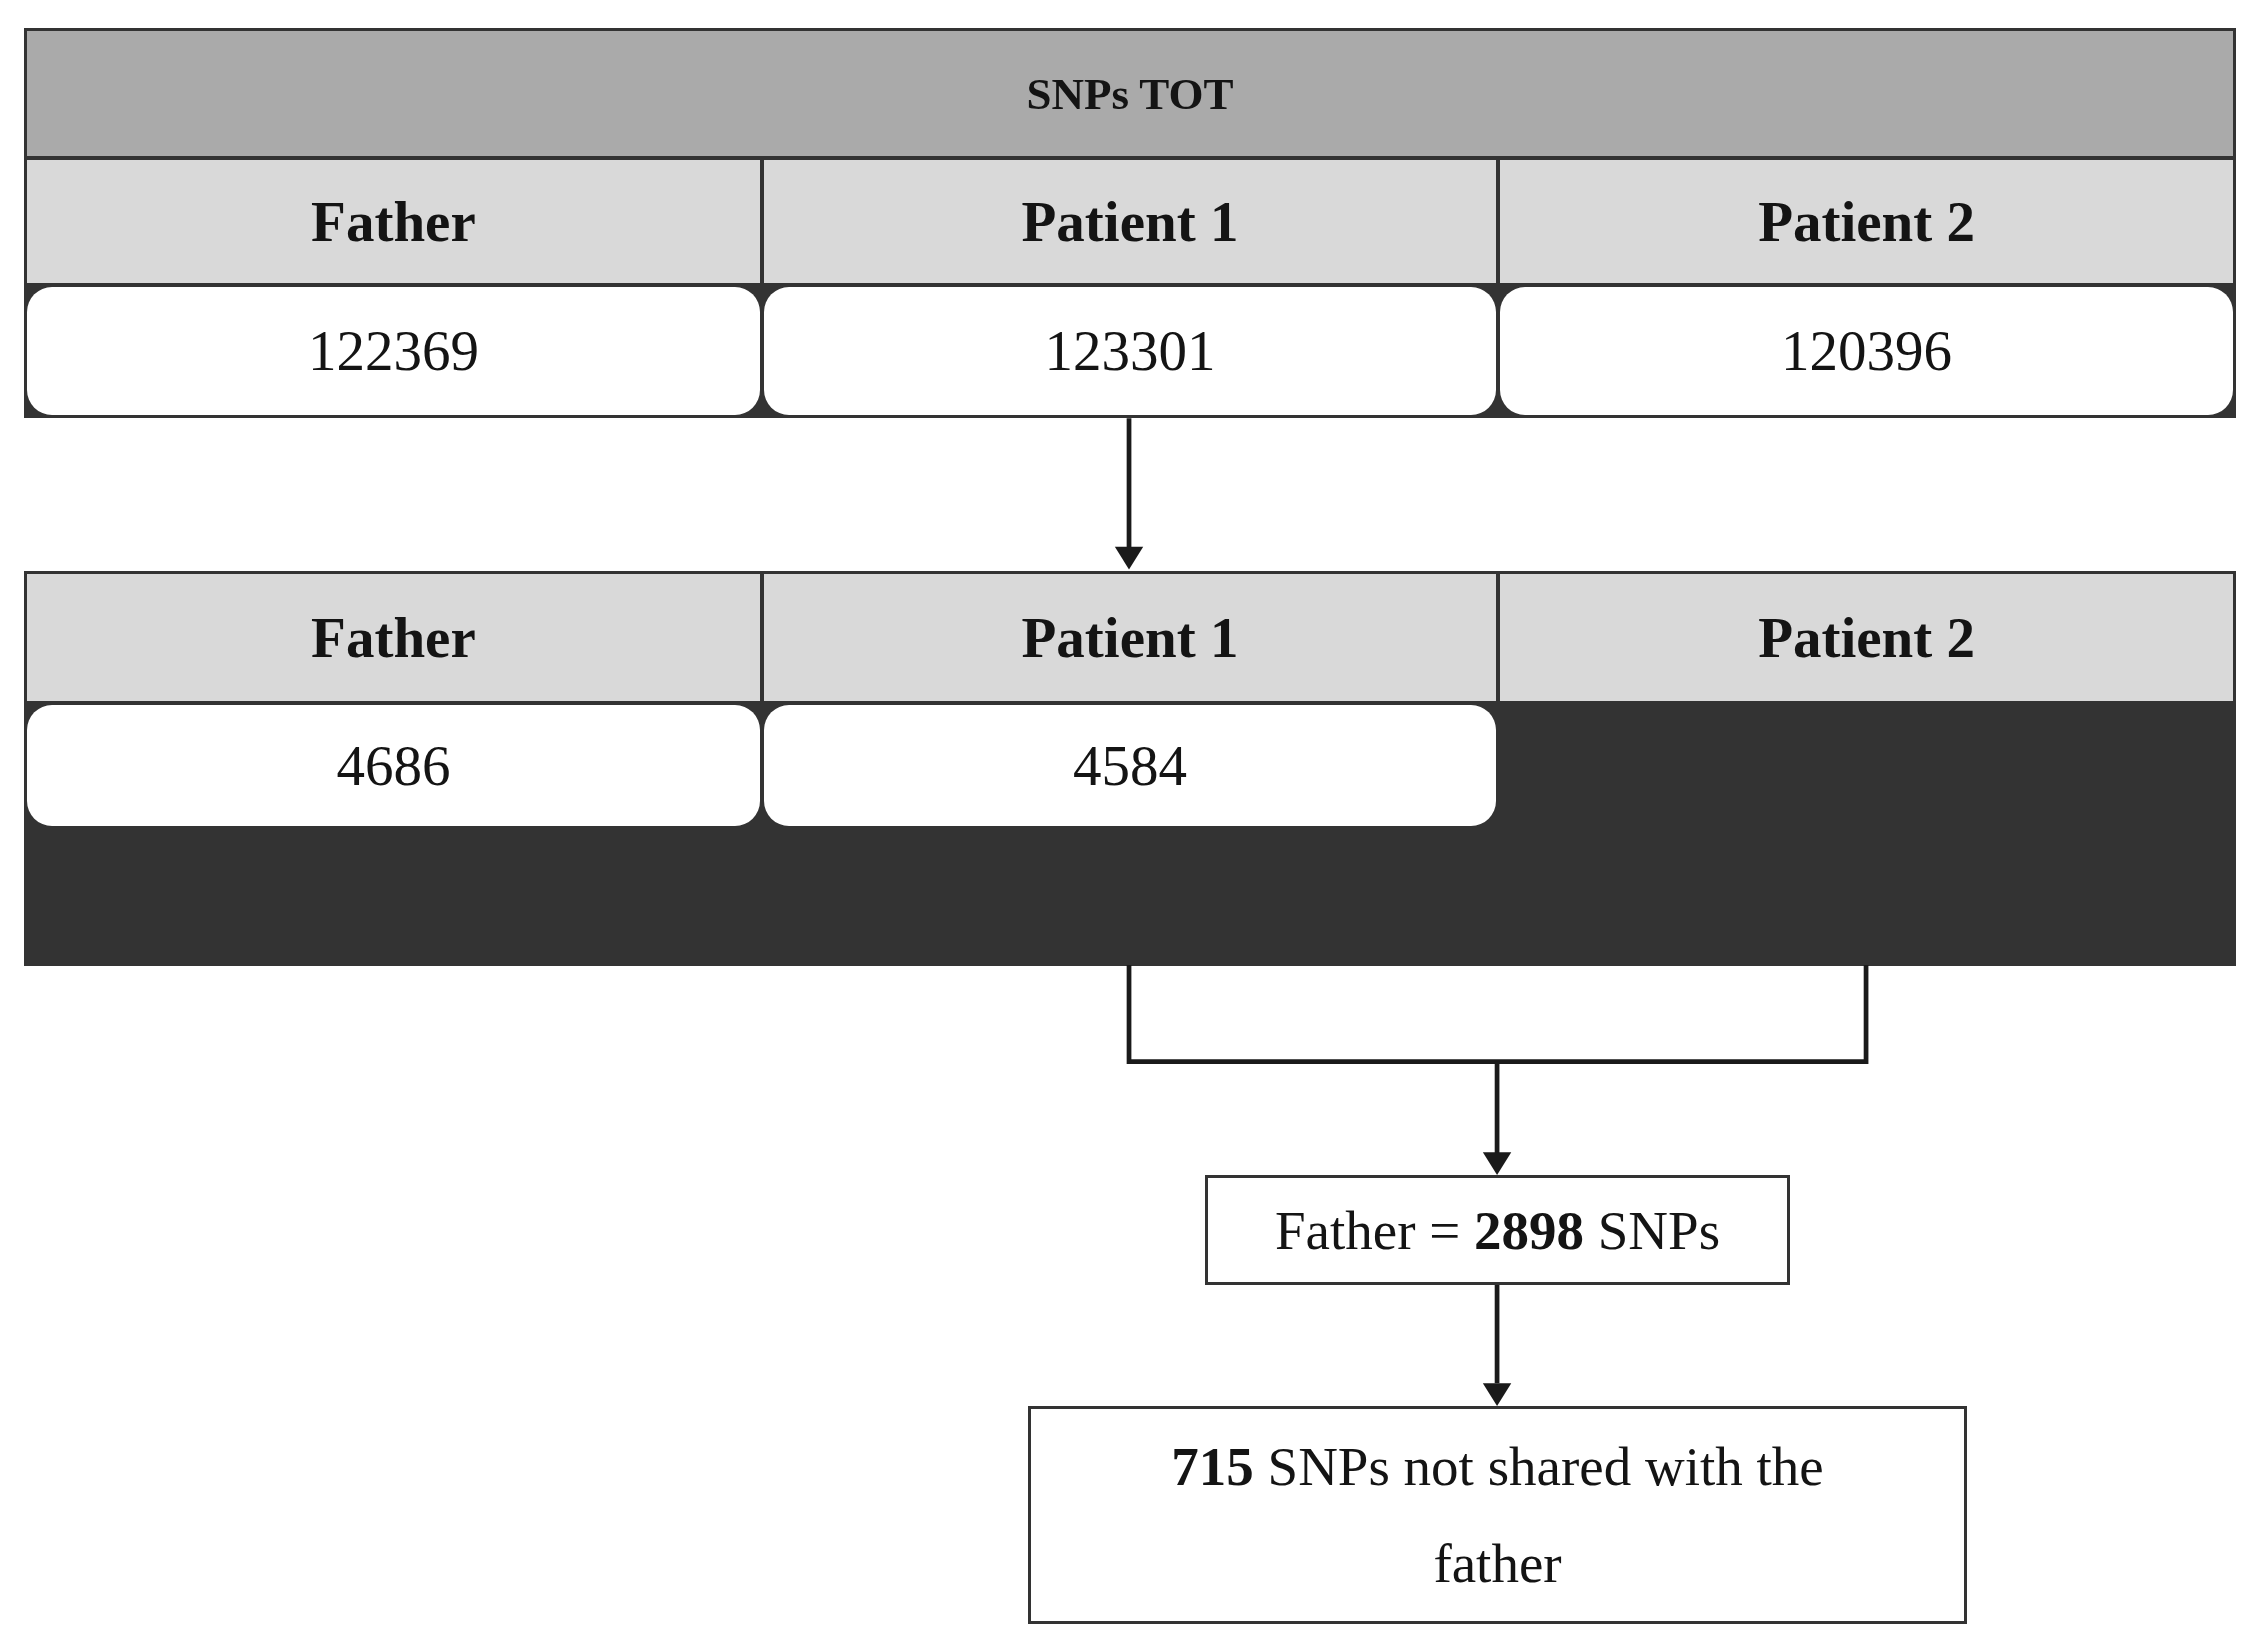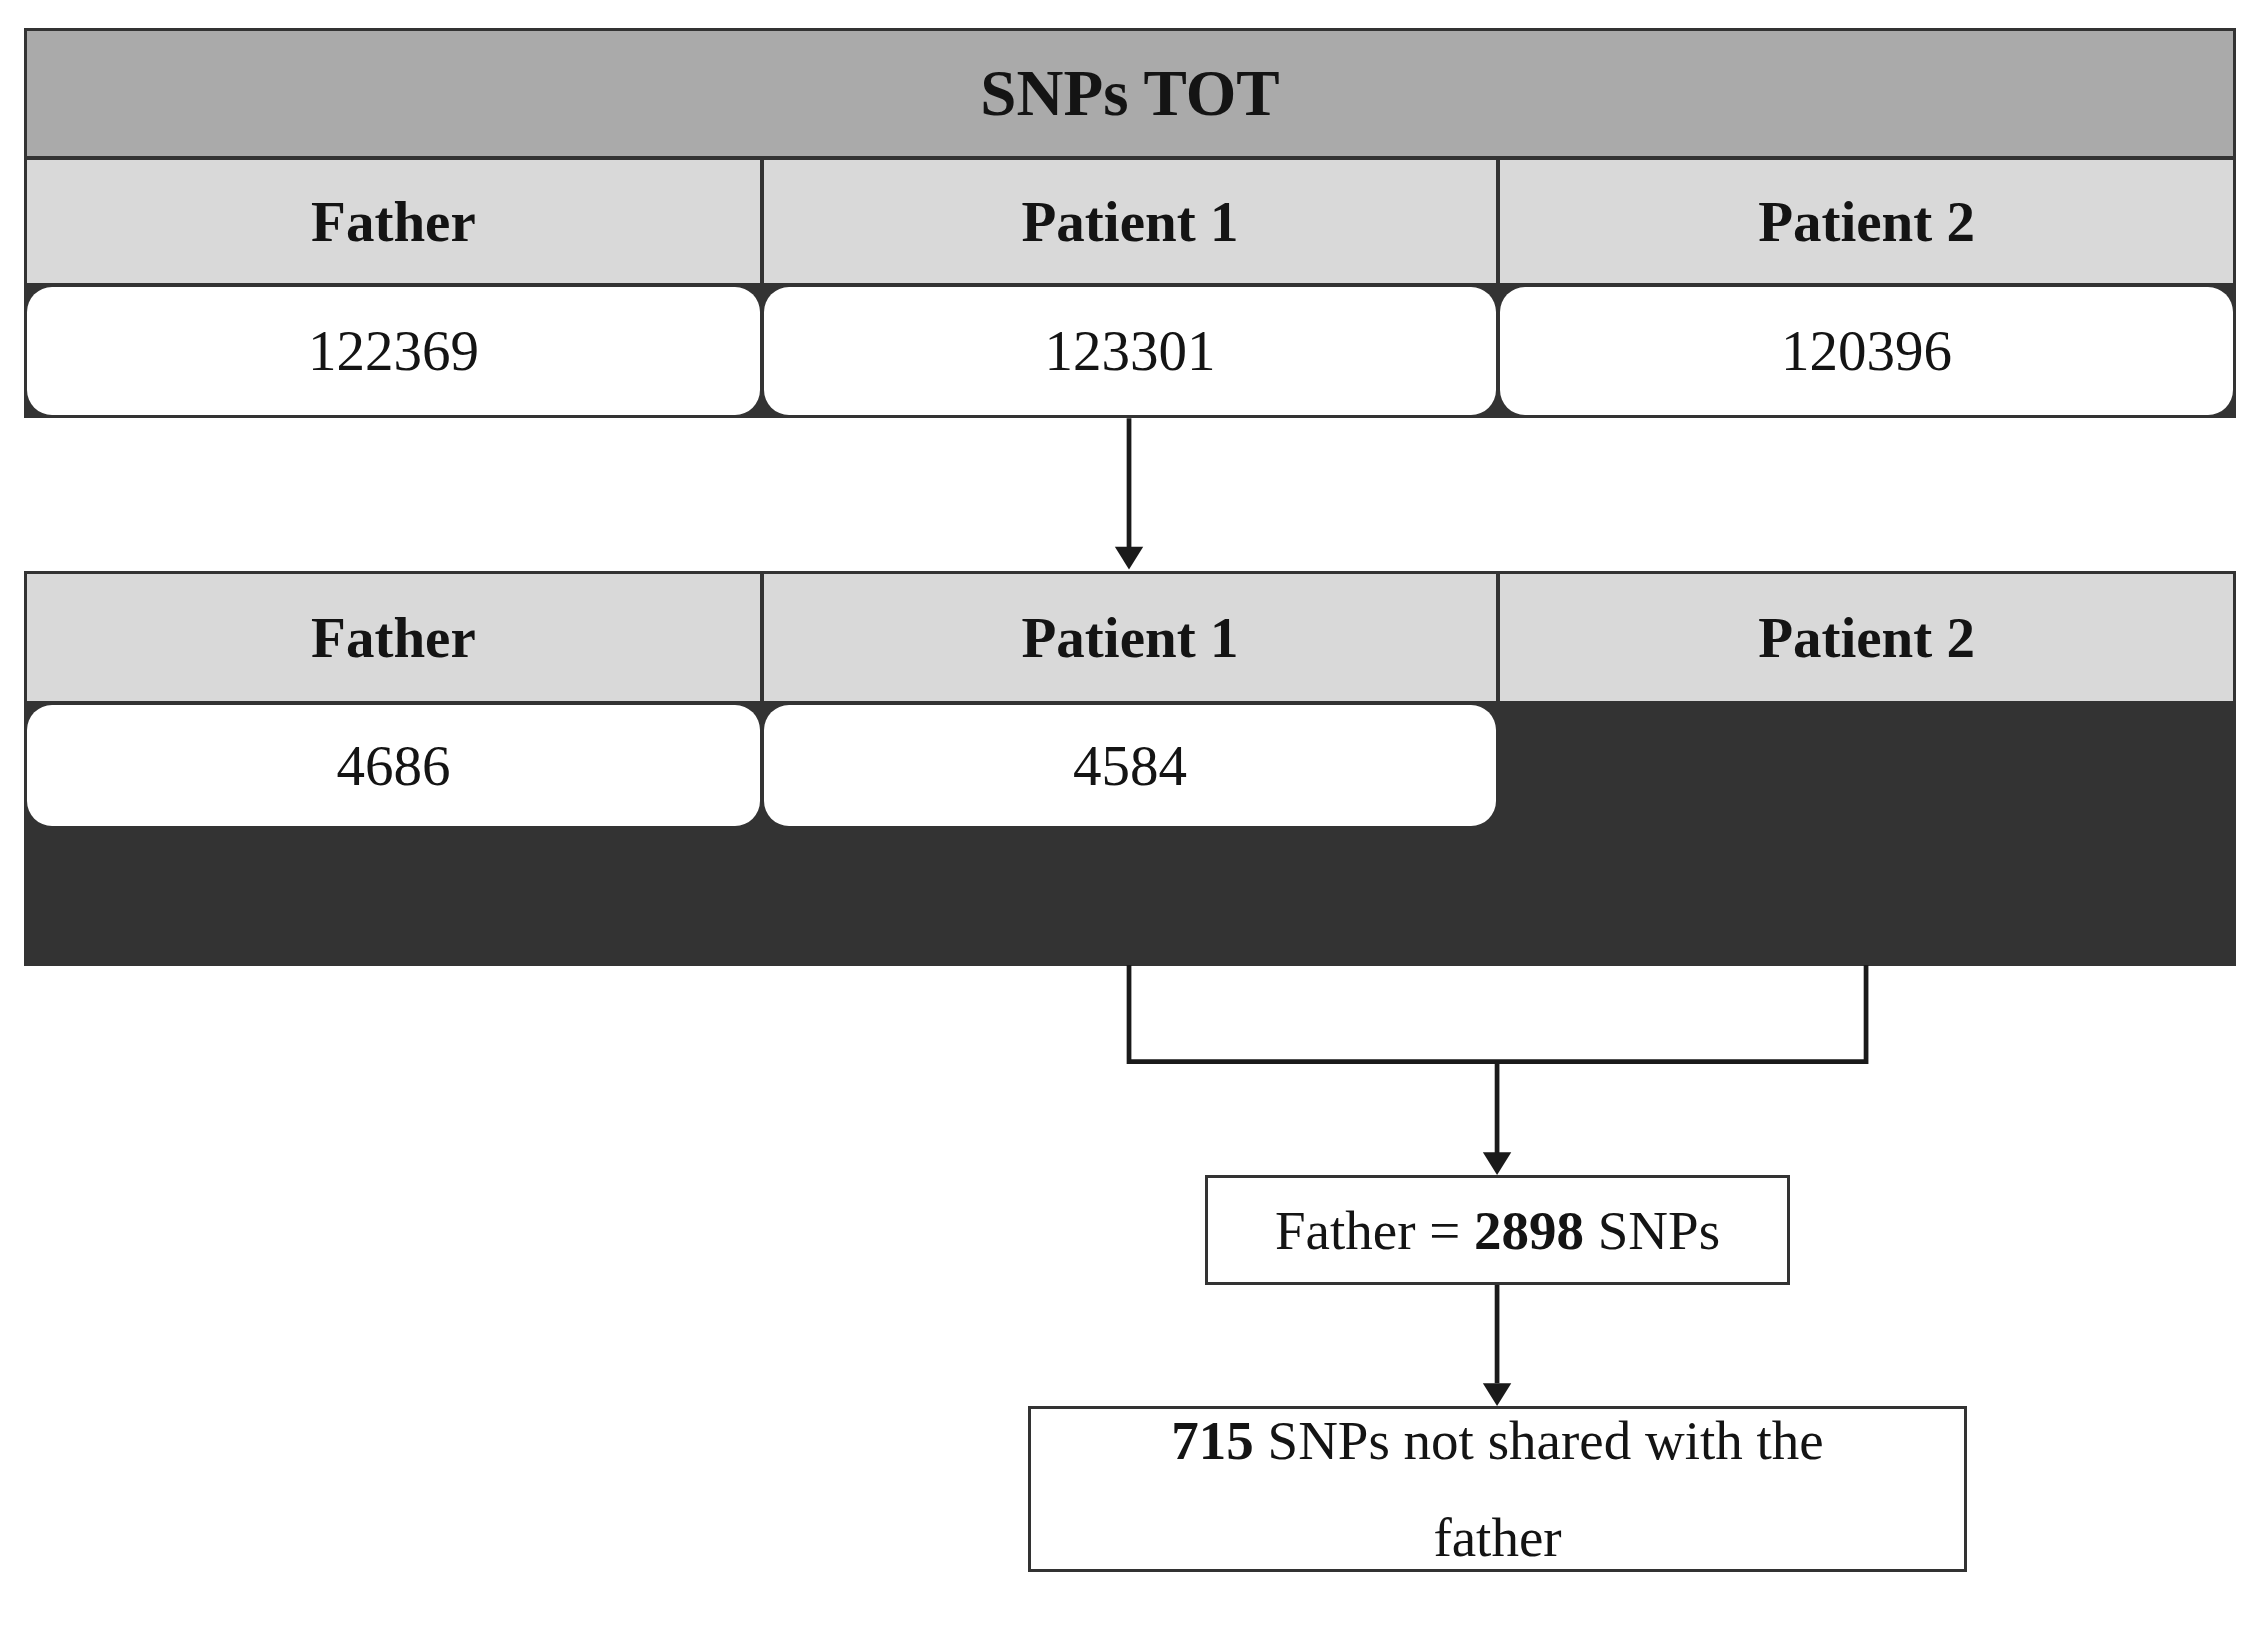--- a/index.html
+++ b/index.html
@@ -36,21 +36,21 @@
   .cell{
     display:flex;
     align-items:center;
     justify-content:center;
     text-align:center;
   }
   .cell.title{
     grid-column:1 / -1;
     background:var(--title-row-bg);
     font-weight:bold;
-    font-size:65px;
+    font-size:45px;
   }
   .cell.head{
     background:var(--header-row-bg);
     font-weight:bold;
     font-size:57px;
   }
   .cell.val{
     background:var(--cell-bg);
     font-size:57px;
     border-radius:25px;
@@ -83,21 +83,21 @@
     justify-content:center;
     text-align:center;
     font-size:55px;
   }
   .match-box{
     left:1205px;top:1175px;
     width:585px;height:110px;
   }
   .result-box{
     left:1028px;top:1406px;
-    width:939px;height:166px;
+    width:939px;height:218px;
     line-height:97px;
   }
   .bold{font-weight:bold;margin-top:8px;}
 </style>
 </head>
 <body>
 
 <div class="canvas">
 
   <section class="tbl tbl-1">

